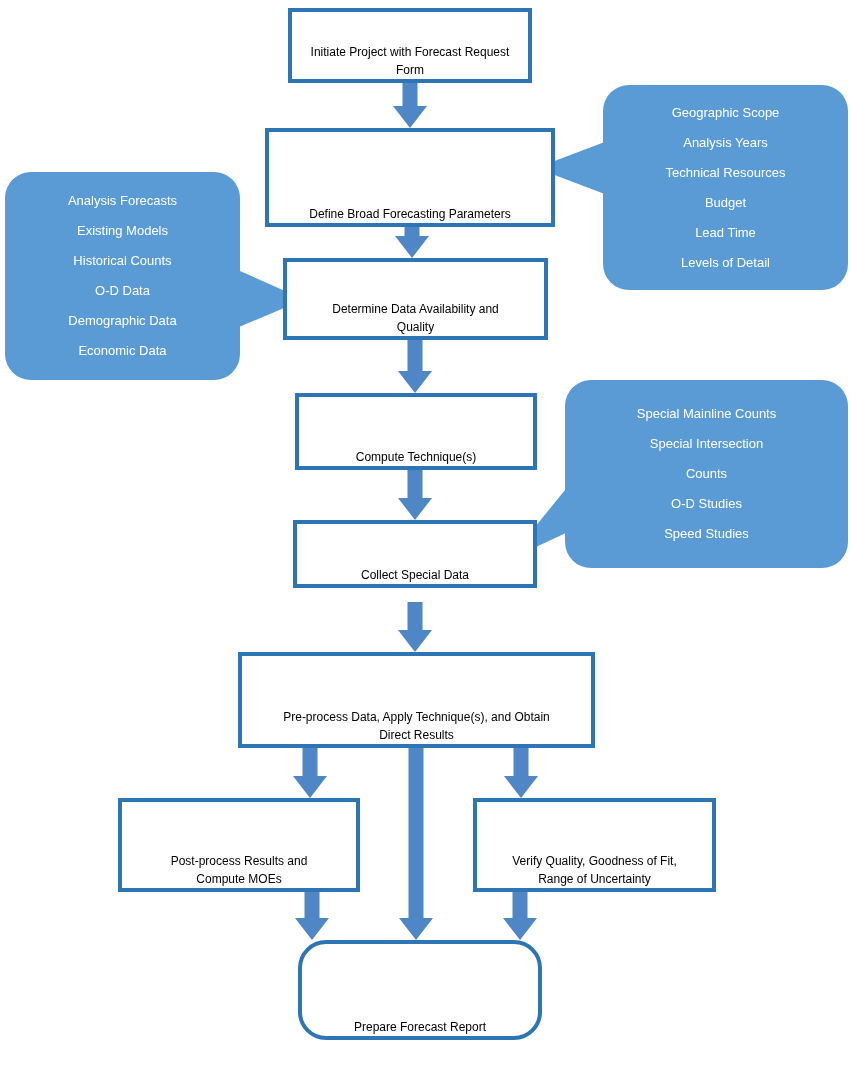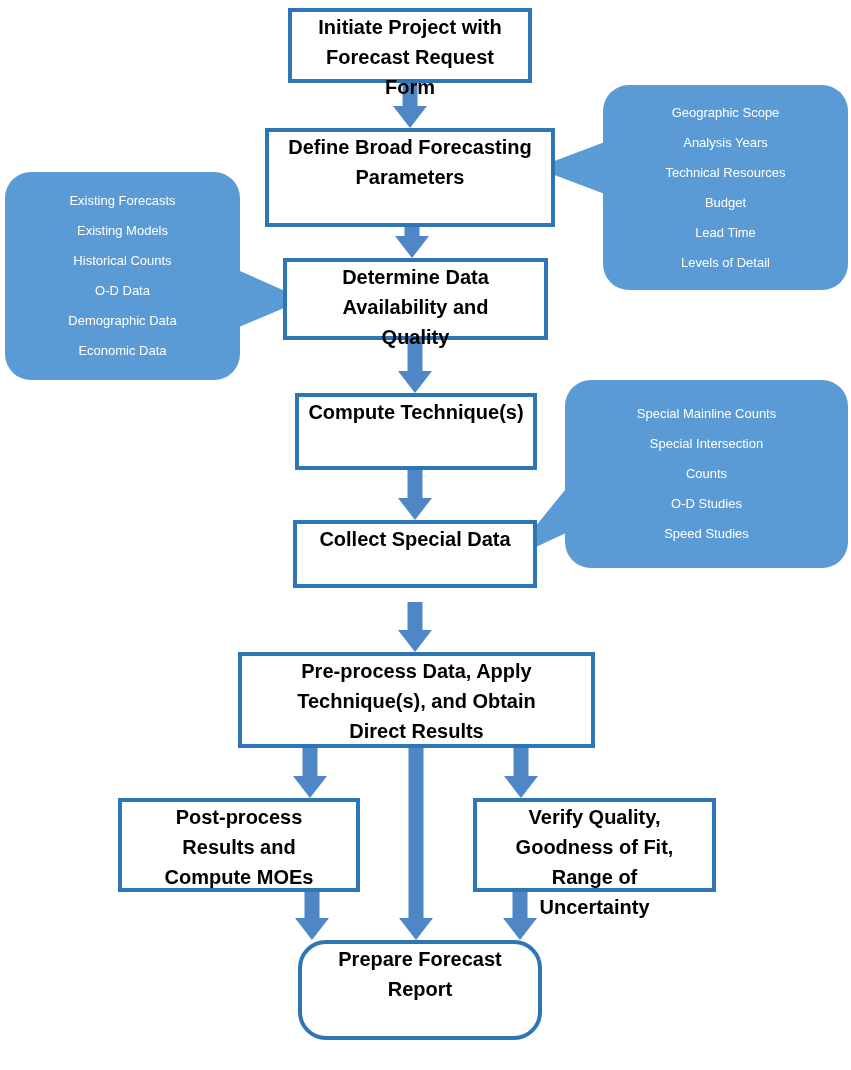--- a/index.html
+++ b/index.html
@@ -16,25 +16,25 @@
     width:851px;height:1070px;
     background:#FFFFFF;
     font-family:"Liberation Sans",sans-serif;
     overflow:hidden;
   }
   .box{
     position:absolute;
     box-sizing:border-box;
     background:var(--box-fill,#fff);
     border:4px solid var(--box-border,#2E75B6);
-    display:flex;align-items:flex-start;justify-content:center;
+    display:flex;align-items:flex-end;justify-content:center;
     text-align:center;
     color:var(--box-text,#000);
-    font-weight:bold;
-    font-size:20px;
+    font-weight:normal;
+    font-size:12px;
     line-height:1.5;
     z-index:3;
   }
   .callout{
     position:absolute;
     box-sizing:border-box;
     background:var(--callout-fill,#5B9BD5);
     border-radius:26px;
     display:flex;flex-direction:column;align-items:center;justify-content:center;
     text-align:center;
@@ -96,21 +96,21 @@
 
   <div class="box" style="left:473px;top:798px;width:243px;height:94px;padding:0 24px;">
     <span>Verify Quality, Goodness of Fit, Range of Uncertainty</span>
   </div>
 
   <div class="box" style="left:298px;top:940px;width:244px;height:100px;padding:0 30px;border-radius:28px;">
     <span>Prepare Forecast Report</span>
   </div>
 
   <div class="callout" style="left:5px;top:172px;width:235px;height:208px;">
-    <div class="callout-line">Existing Forecasts</div>
+    <div class="callout-line">Analysis Forecasts</div>
     <div class="callout-line">Existing Models</div>
     <div class="callout-line">Historical Counts</div>
     <div class="callout-line">O-D Data</div>
     <div class="callout-line">Demographic Data</div>
     <div class="callout-line">Economic Data</div>
   </div>
   <div class="callout-tail" style="left:232px;top:262px;width:72px;height:68px;clip-path:polygon(0 8%,100% 55%,0 100%);"></div>
 
   <div class="callout" style="left:603px;top:85px;width:245px;height:205px;">
     <div class="callout-line">Geographic Scope</div>

